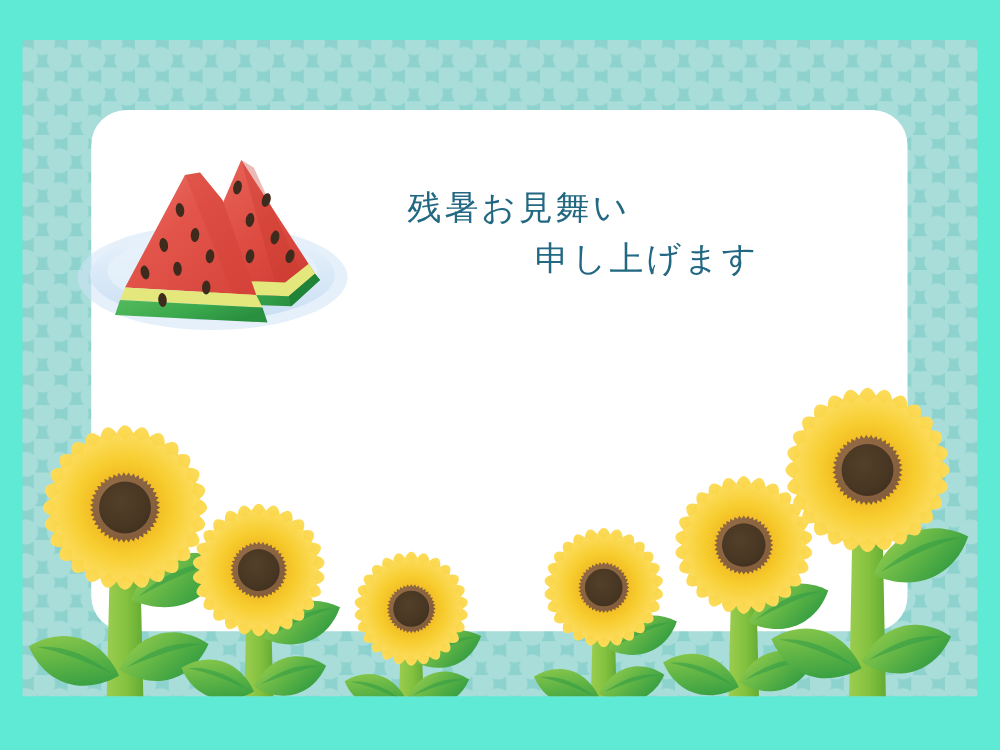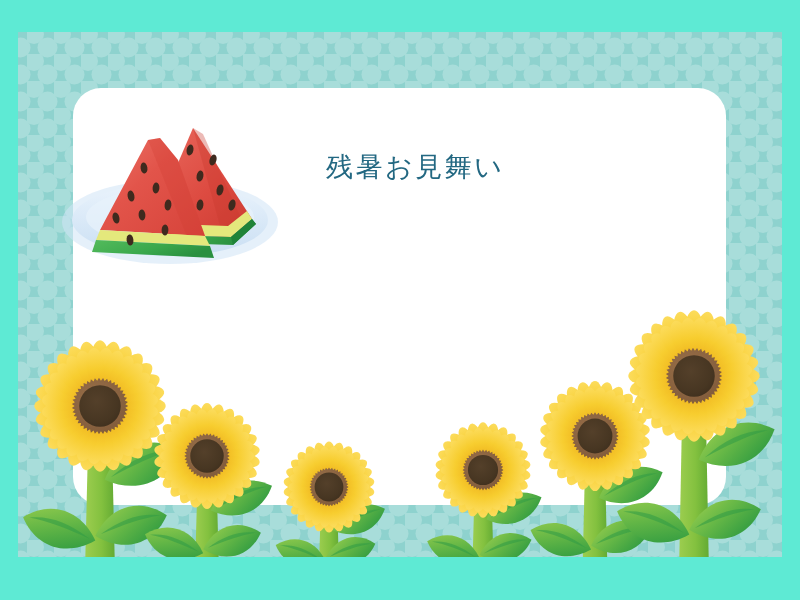--- a/index.html
+++ b/index.html
@@ -613,14 +613,15 @@
             </g>
             <path d="M 722.21 376.00 L 719.32 377.85 L 721.91 380.11 L 718.78 381.52 L 721.01 384.13 L 717.71 385.07 L 719.54 387.97 L 716.14 388.43 L 717.53 391.57 L 714.10 391.52 L 715.01 394.83 L 711.62 394.28 L 712.05 397.68 L 708.77 396.65 L 708.70 400.08 L 705.61 398.58 L 705.03 401.96 L 702.20 400.03 L 701.14 403.29 L 698.61 400.97 L 697.09 404.04 L 694.93 401.37 L 692.97 404.19 L 691.22 401.24 L 688.88 403.74 L 687.58 400.56 L 684.89 402.70 L 684.07 399.37 L 681.10 401.09 L 680.77 397.67 L 677.59 398.94 L 677.76 395.52 L 674.42 396.31 L 675.09 392.94 L 671.67 393.24 L 672.83 390.01 L 669.40 389.81 L 671.01 386.78 L 667.65 386.08 L 669.69 383.31 L 666.46 382.13 L 668.88 379.70 L 665.87 378.06 L 668.61 376.00 L 665.87 373.94 L 668.88 372.30 L 666.46 369.87 L 669.69 368.69 L 667.65 365.92 L 671.01 365.22 L 669.40 362.19 L 672.83 361.99 L 671.67 358.76 L 675.09 359.06 L 674.42 355.69 L 677.76 356.48 L 677.59 353.06 L 680.77 354.33 L 681.10 350.91 L 684.07 352.63 L 684.89 349.30 L 687.58 351.44 L 688.88 348.26 L 691.22 350.76 L 692.97 347.81 L 694.93 350.63 L 697.09 347.96 L 698.61 351.03 L 701.14 348.71 L 702.20 351.97 L 705.03 350.04 L 705.61 353.42 L 708.70 351.92 L 708.77 355.35 L 712.05 354.32 L 711.62 357.72 L 715.01 357.17 L 714.10 360.48 L 717.53 360.43 L 716.14 363.57 L 719.54 364.03 L 717.71 366.93 L 721.01 367.87 L 718.78 370.48 L 721.91 371.89 L 719.32 374.15 Z" fill="url(#ringGrad)"></path>
             <circle cx="694" cy="376" r="20.77" fill="url(#discGrad)"></circle>
           </g>
         </g>
 
     </g>
   </svg>
 
   <div class="greeting-text" id="greeting-line-1">残暑お見舞い</div>
+  <div class="greeting-text" id="greeting-line-2">申し上げます</div>
 
 </div>
 
 </body></html>

